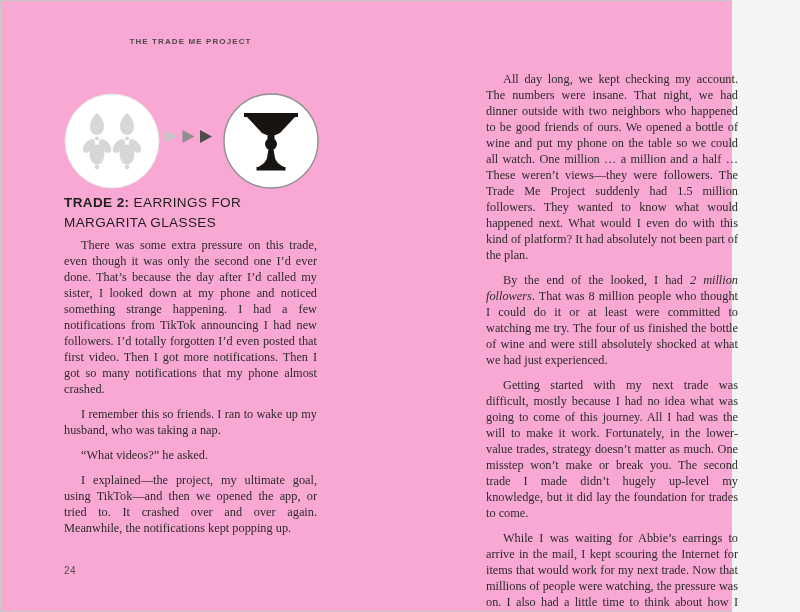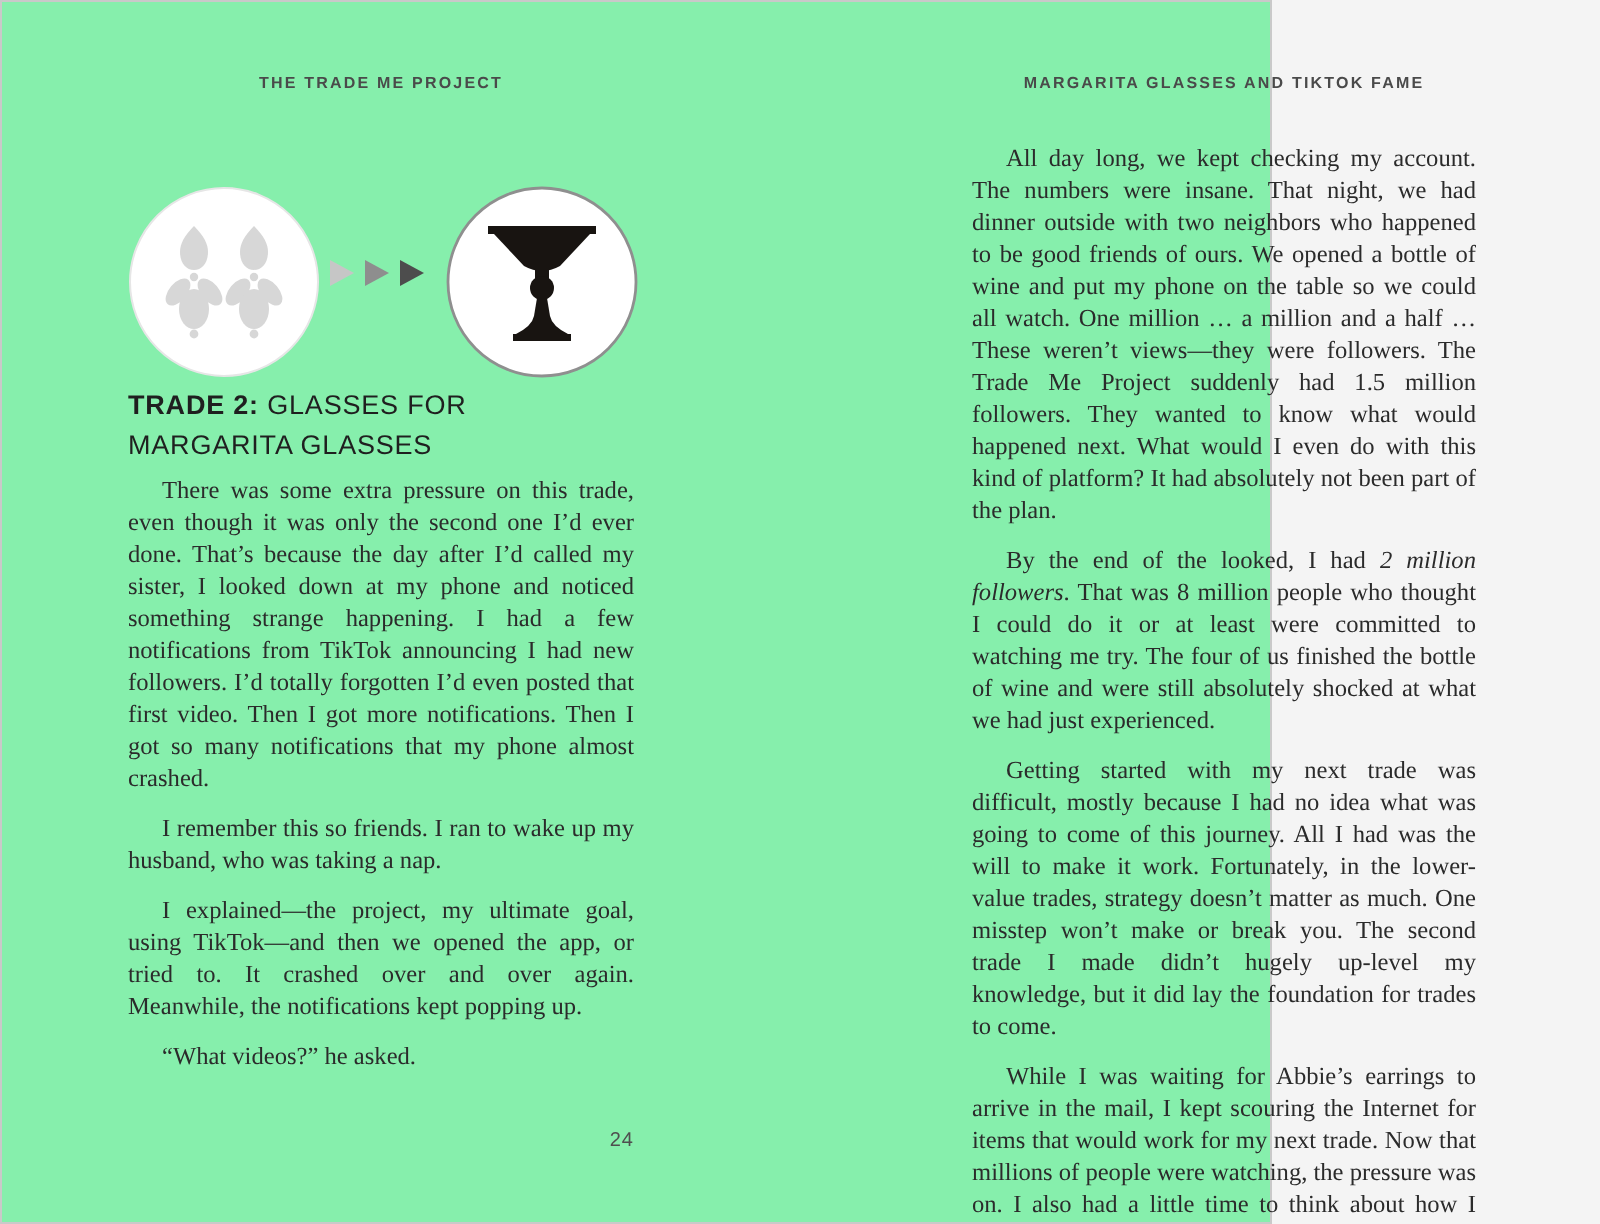--- a/index.html
+++ b/index.html
@@ -3,23 +3,23 @@
 <meta charset="utf-8">
 <style>
   html, body { margin: 0; padding: 0; }
   body {
     width: 800px; height: 612px; overflow: hidden;
     background: #f4f4f4;
     font-family: "Liberation Sans", sans-serif;
   }
   .spread {
     position: relative;
-    width: 636px; height: 612px;
+    width: 732px; height: 612px;
     box-sizing: border-box;
-    background: #86efac;
+    background: #f9a8d4;
     border: 1px solid #c9c9c9;
   }
   .page { position: absolute; top: 0; height: 100%; }
   .page-left  { left: 63px;  width: 253px; }
   .page-right { left: 485px; width: 252px; }
 
   .running-header {
     position: absolute; top: 36px; left: 0; right: 0;
     text-align: center;
     font-size: 8px; font-weight: 600;
@@ -50,21 +50,21 @@
     color: #2b2b2b;
     text-align: justify;
   }
   .body-left  { top: 236px; }
   .body-right { top: 70px; }
   .body-text p { margin: 0 0 9px 0; text-indent: 17px; }
   .body-text .it { font-style: italic; }
 
   .page-number {
     position: absolute; top: 564px; left: 0; right: 0;
-    text-align: right;
+    text-align: left;
     font-size: 10px; color: #4f4f4f;
     letter-spacing: 0.5px;
   }
 </style>
 </head>
 <body>
 
 <div class="spread">
 
   <section class="page page-left">
@@ -101,34 +101,33 @@
           <path d="M24,24 L72,24 L57,40 Q48,45 39,40 Z"></path>
           <rect x="44.5" y="41" width="7" height="6"></rect>
           <circle cx="48" cy="51" r="6"></circle>
           <path d="M45.5,56 L50.5,56 L52,65 L44,65 Z"></path>
           <path d="M44,65 Q43,70 35,74 L61,74 Q53,70 52,65 Z"></path>
           <rect x="33.5" y="74" width="29" height="3.5"></rect>
         </g>
       </svg>
     </div>
 
-    <h1 class="chapter-heading"><span class="hb">TRADE 2:</span><span> GLASSES FOR</span><br><span>MARGARITA GLASSES</span></h1>
+    <h1 class="chapter-heading"><span class="hb">TRADE 2:</span><span> EARRINGS FOR</span><br><span>MARGARITA GLASSES</span></h1>
 
     <div class="body-text body-left">
         <p><span>There was some extra pressure on this trade, even though it was only the second one I’d ever done. That’s because the day after I’d called my sister, I looked down at my phone and noticed something strange happening. I had a few notifications from TikTok announcing I had new followers. I’d totally forgotten I’d even posted that first video. Then I got more notifications. Then I got so many notifications that my phone almost crashed.</span></p>
         <p><span>I remember this so friends. I ran to wake up my husband, who was taking a nap.</span></p>
+        <p><span>“What videos?” he asked.</span></p>
         <p><span>I explained—the project, my ultimate goal, using TikTok—and then we opened the app, or tried to. It crashed over and over again. Meanwhile, the notifications kept popping up.</span></p>
-        <p><span>“What videos?” he asked.</span></p>
       </div>
 
     <div class="page-number">24</div>
   </section>
 
   <section class="page page-right">
-    <div class="running-header">MARGARITA GLASSES AND TIKTOK FAME</div>
 
     <div class="body-text body-right">
         <p><span>All day long, we kept checking my account. The numbers were insane. That night, we had dinner outside with two neighbors who happened to be good friends of ours. We opened a bottle of wine and put my phone on the table so we could all watch. One million … a million and a half … These weren’t views—they were followers. The Trade Me Project suddenly had 1.5 million followers. They wanted to know what would happened next. What would I even do with this kind of platform? It had absolutely not been part of the plan.</span></p>
         <p><span>By the end of the looked, I had </span><span class="it">2 million followers</span><span>. That was 8 million people who thought I could do it or at least were committed to watching me try. The four of us finished the bottle of wine and were still absolutely shocked at what we had just experienced.</span></p>
         <p><span>Getting started with my next trade was difficult, mostly because I had no idea what was going to come of this journey. All I had was the will to make it work. Fortunately, in the lower-value trades, strategy doesn’t matter as much. One misstep won’t make or break you. The second trade I made didn’t hugely up-level my knowledge, but it did lay the foundation for trades to come.</span></p>
         <p><span>While I was waiting for Abbie’s earrings to arrive in the mail, I kept scouring the Internet for items that would work for my next trade. Now that millions of people were watching, the pressure was on. I also had a little time to think about how I wanted to approach the Trade Me Project. From the beginning, I’d set rules in mind I wanted to honor in my pursuit of the ultimate goal: trading for a house.</span></p>
       </div>
 
   </section>
 

